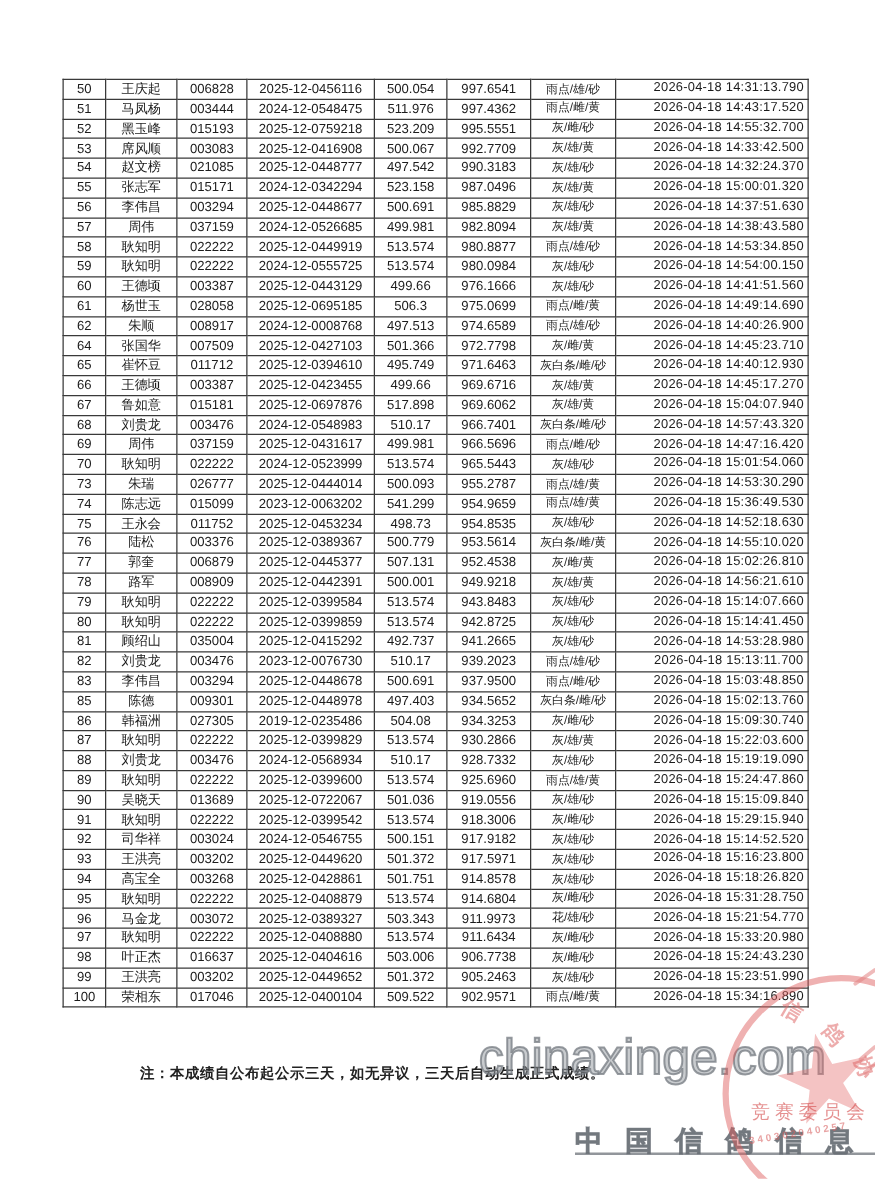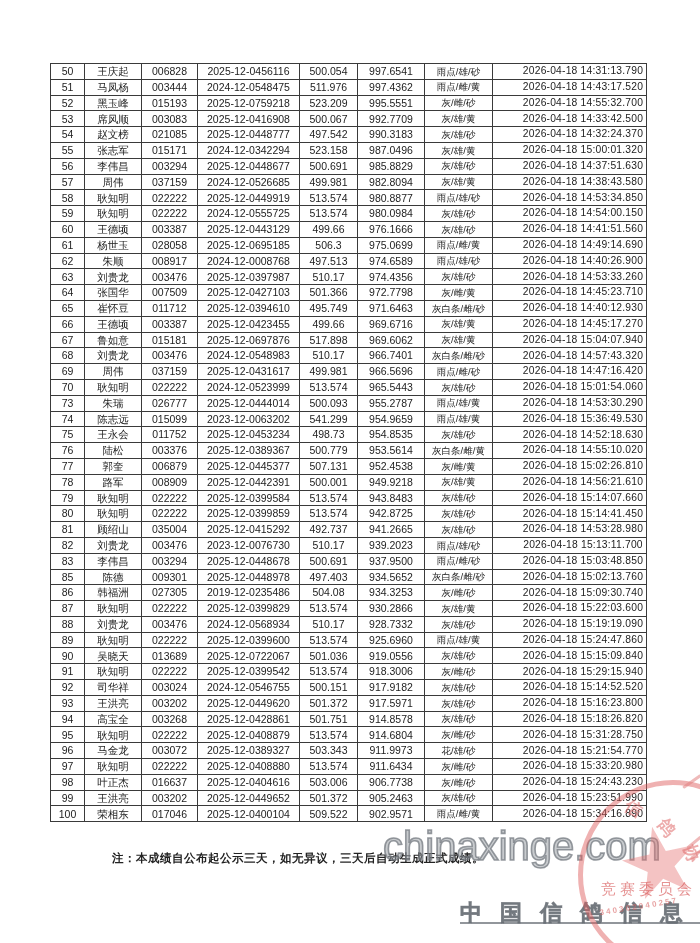--- a/index.html
+++ b/index.html
@@ -225,30 +225,20 @@
           <td>62</td>
           <td>朱顺</td>
           <td>008917</td>
           <td>2024-12-0008768</td>
           <td>497.513</td>
           <td>974.6589</td>
           <td>雨点/雄/砂</td>
           <td>2026-04-18 14:40:26.900</td>
         </tr>
         <tr>
-          <td>63</td>
-          <td>刘贵龙</td>
-          <td>003476</td>
-          <td>2025-12-0397987</td>
-          <td>510.17</td>
-          <td>974.4356</td>
-          <td>灰/雄/砂</td>
-          <td>2026-04-18 14:53:33.260</td>
-        </tr>
-        <tr>
           <td>64</td>
           <td>张国华</td>
           <td>007509</td>
           <td>2025-12-0427103</td>
           <td>501.366</td>
           <td>972.7798</td>
           <td>灰/雌/黄</td>
           <td>2026-04-18 14:45:23.710</td>
         </tr>
         <tr>

